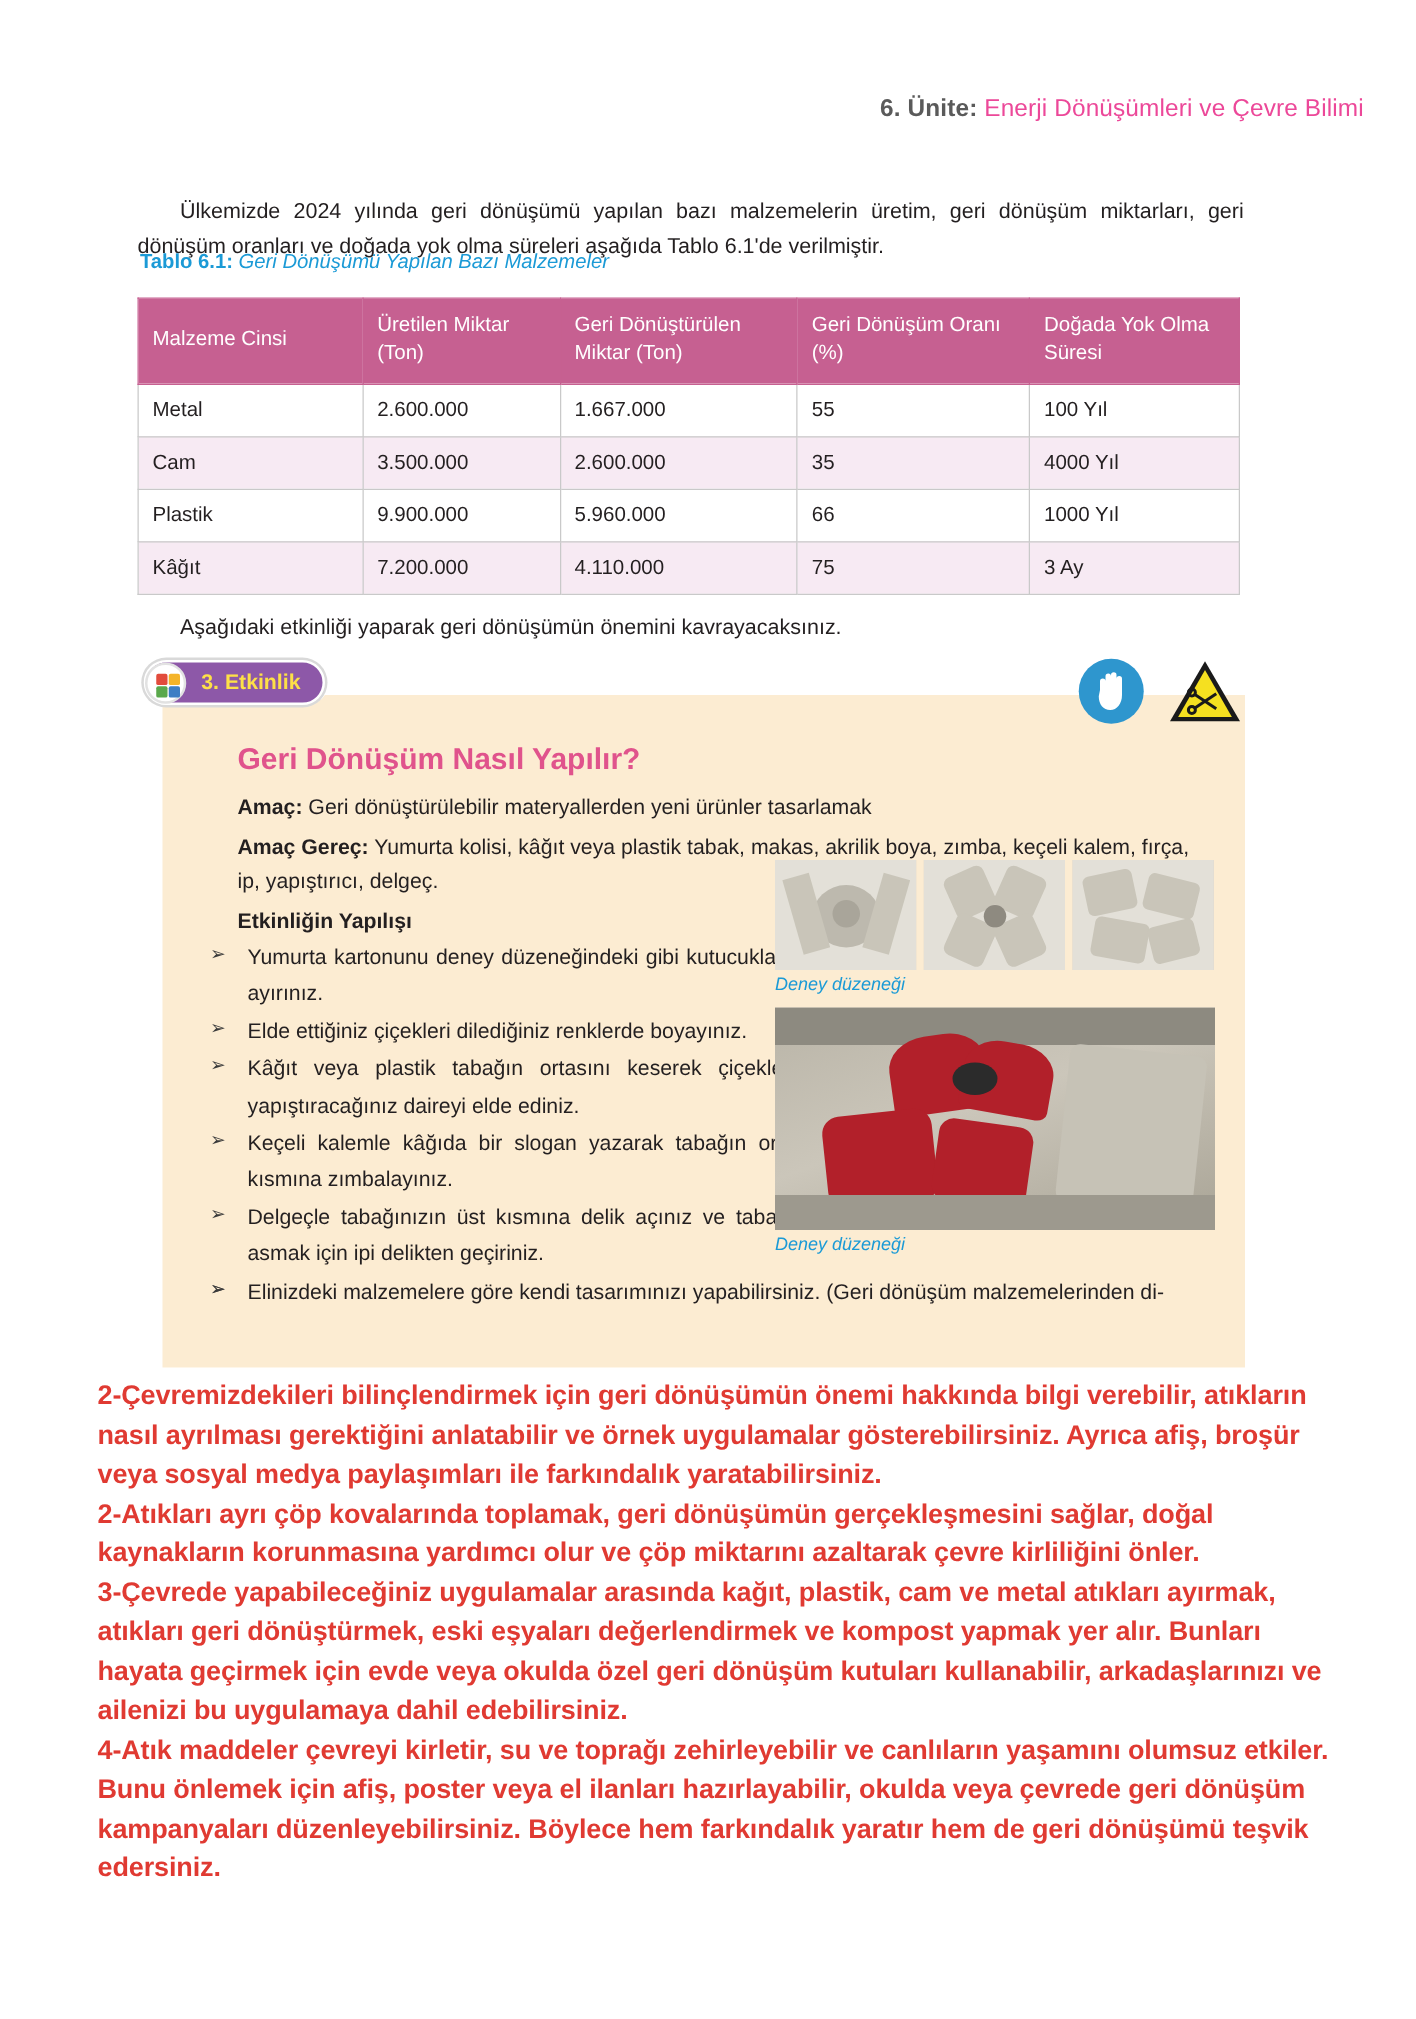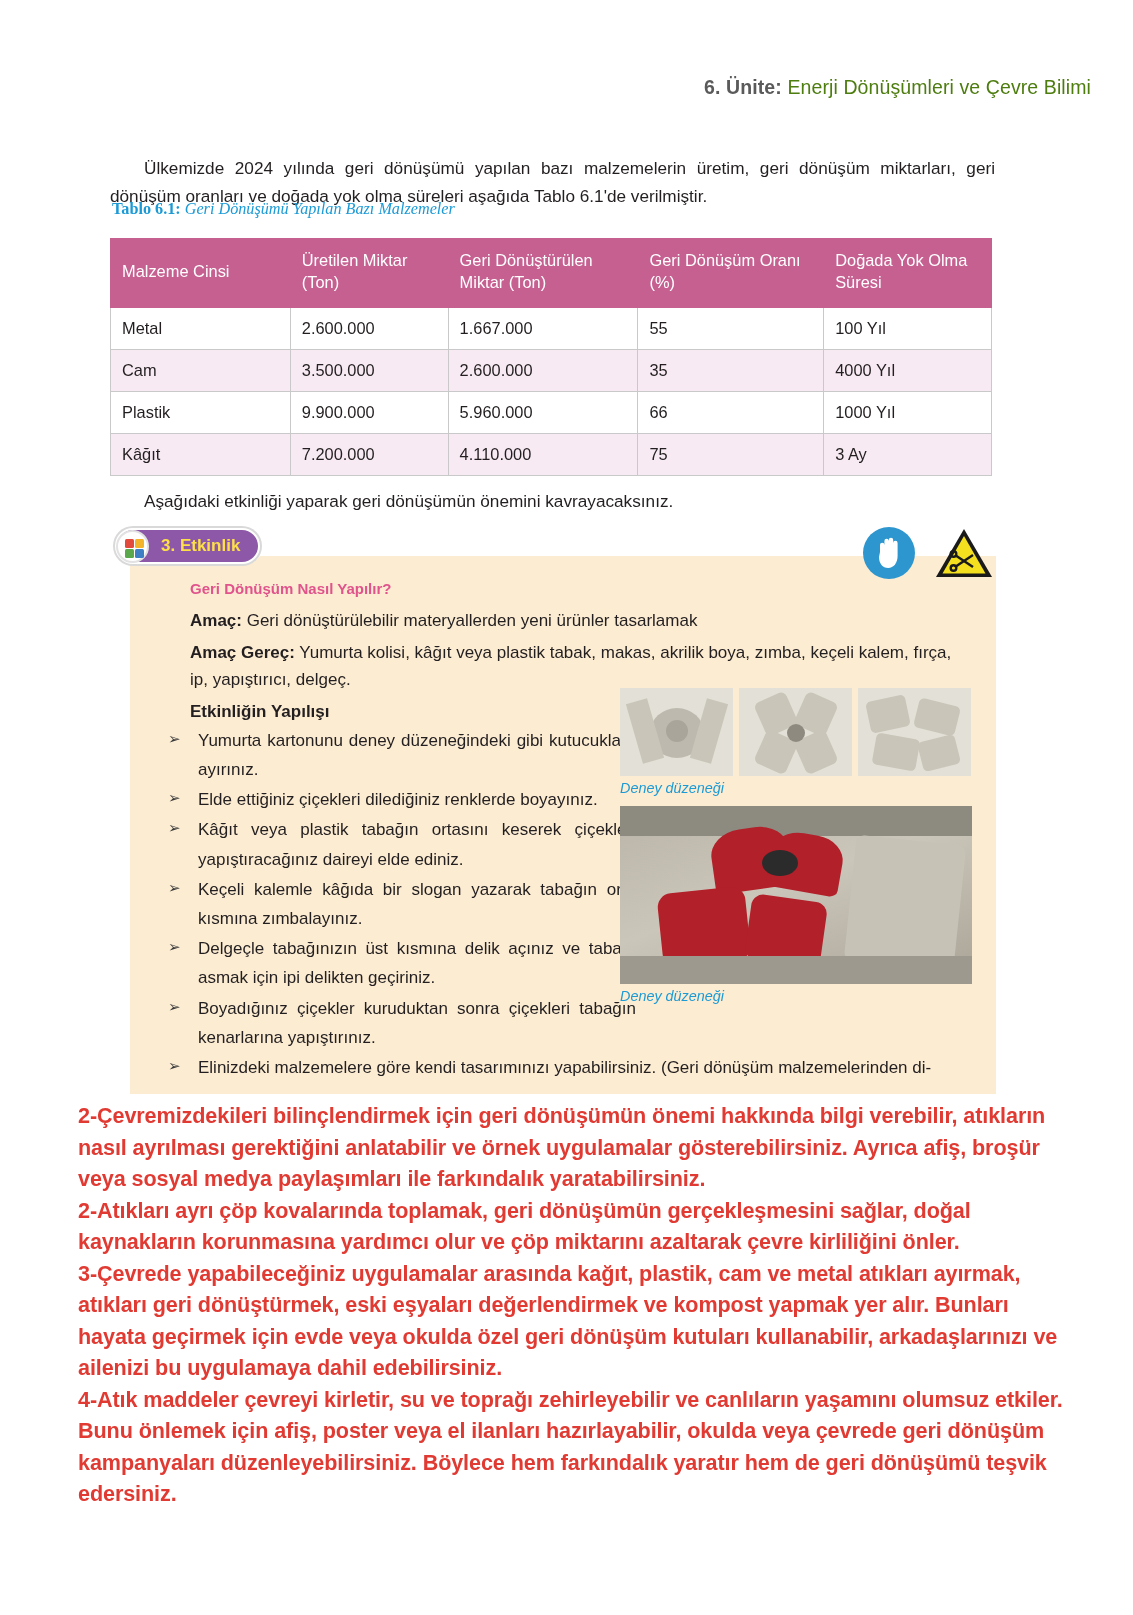--- a/index.html
+++ b/index.html
@@ -22,21 +22,21 @@
     top: 76px; left: 0; right: 42px;
     text-align: right;
     font-size: 19.5px;
     letter-spacing: .1px;
   }
   .page-header .unit-no {
     font-weight: bold;
     color: #5a5a5a;
   }
   .page-header .unit-name {
-    color: #4d7c0f;
+    color: #ec4899;
   }
 
   
   .intro-para {
     position: absolute;
     top: 138px; left: 110px;
     width: 885px;
     font-size: 17.2px;
     line-height: 1.62;
     text-indent: 34px;
@@ -44,21 +44,20 @@
     color: #231f20;
   }
 
   
   .table-caption {
     position: absolute;
     top: 200px; left: 112px;
     font-size: 16.2px;
     color: #1b9ad6;
     font-style: italic;
-    font-family: Liberation Serif, serif;
   }
   .table-caption .cap-label {
     font-weight: bold;
     font-style: normal;
   }
 
   
   .data-table {
     position: absolute;
     top: 238px; left: 110px;
@@ -167,22 +166,22 @@
     display: flex; align-items: center; justify-content: center;
   }
   .icon-scissors {
     width: 58px; height: 52px;
     position: relative;
   }
 
   .act-title {
     color: #e0538c;
     font-weight: bold;
-    font-size: 15px;
-    margin: 0 0 10px 24px;
+    font-size: 24px;
+    margin: 14px 0 10px 24px;
   }
   .act-line {
     font-size: 17px;
     line-height: 1.62;
     margin: 1px 0 4px 24px;
     color: #231f20;
   }
   .act-line b { font-weight: bold; }
   .act-subtitle {
     font-weight: bold;
@@ -356,21 +355,20 @@
       <li>
         <span class="arrow">➢</span>
         <span>Keçeli kalemle kâğıda bir slogan yazarak tabağın orta kısmına zımbalayınız.</span>
       </li>
       <li>
         <span class="arrow">➢</span>
         <span>Delgeçle tabağınızın üst kısmına delik açınız ve tabağı asmak için ipi delikten geçiriniz.</span>
       </li>
       <li>
         <span class="arrow">➢</span>
-        <span>Boyadığınız çiçekler kuruduktan sonra çiçekleri tabağın kenarlarına yapıştırınız.</span>
       </li>
       <li style="width:830px">
         <span class="arrow">➢</span>
         <span>Elinizdeki malzemelere göre kendi tasarımınızı yapabilirsiniz. (Geri dönüşüm malzemelerinden di-</span>
       </li>
     </ul>
 
     <div class="photo-col">
       <div class="photo-row">
         <div class="photo-thumb">

